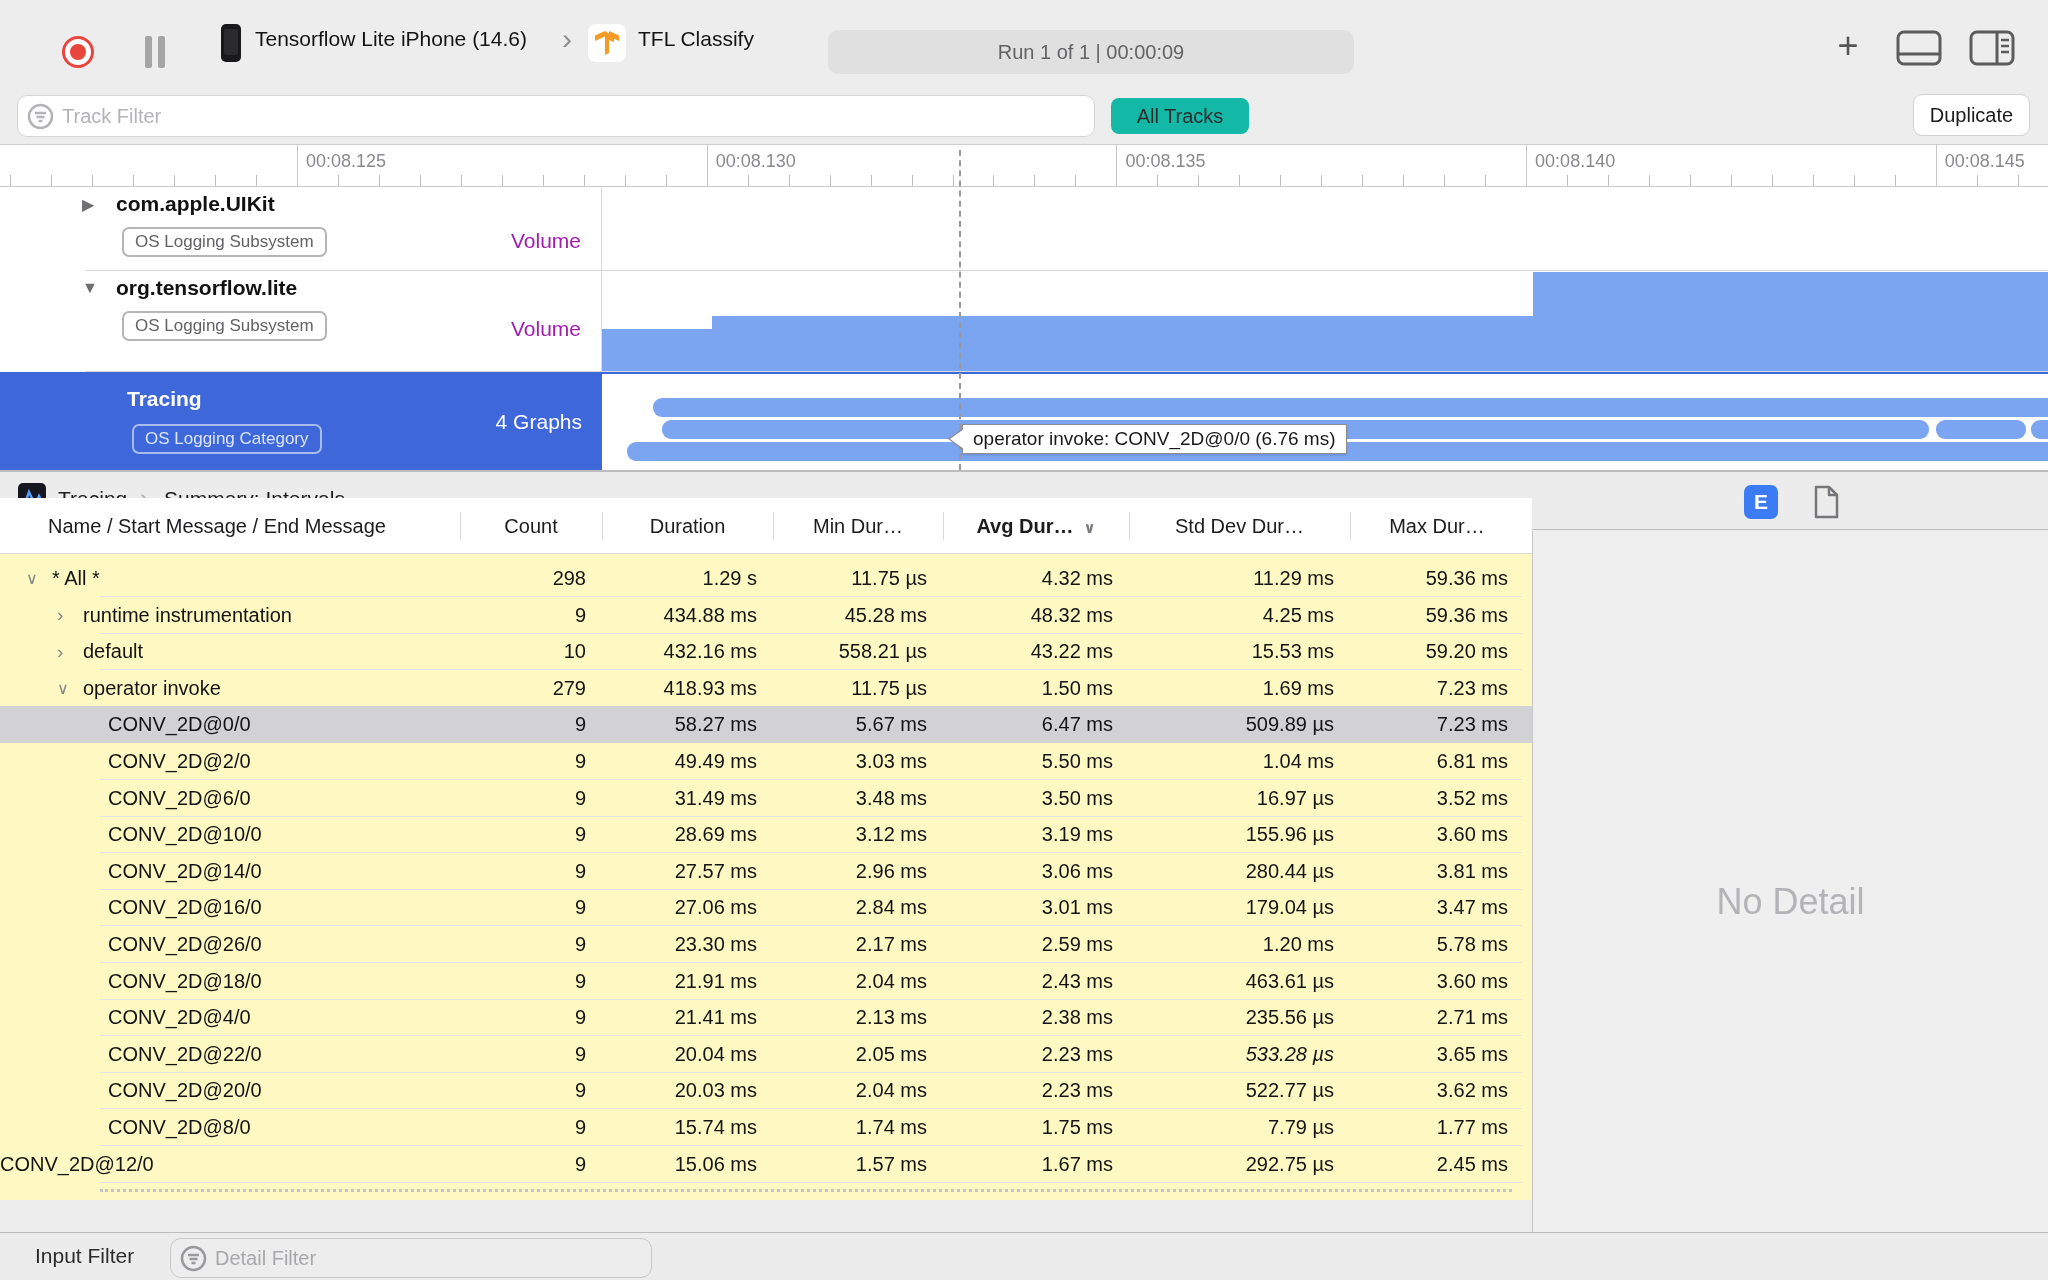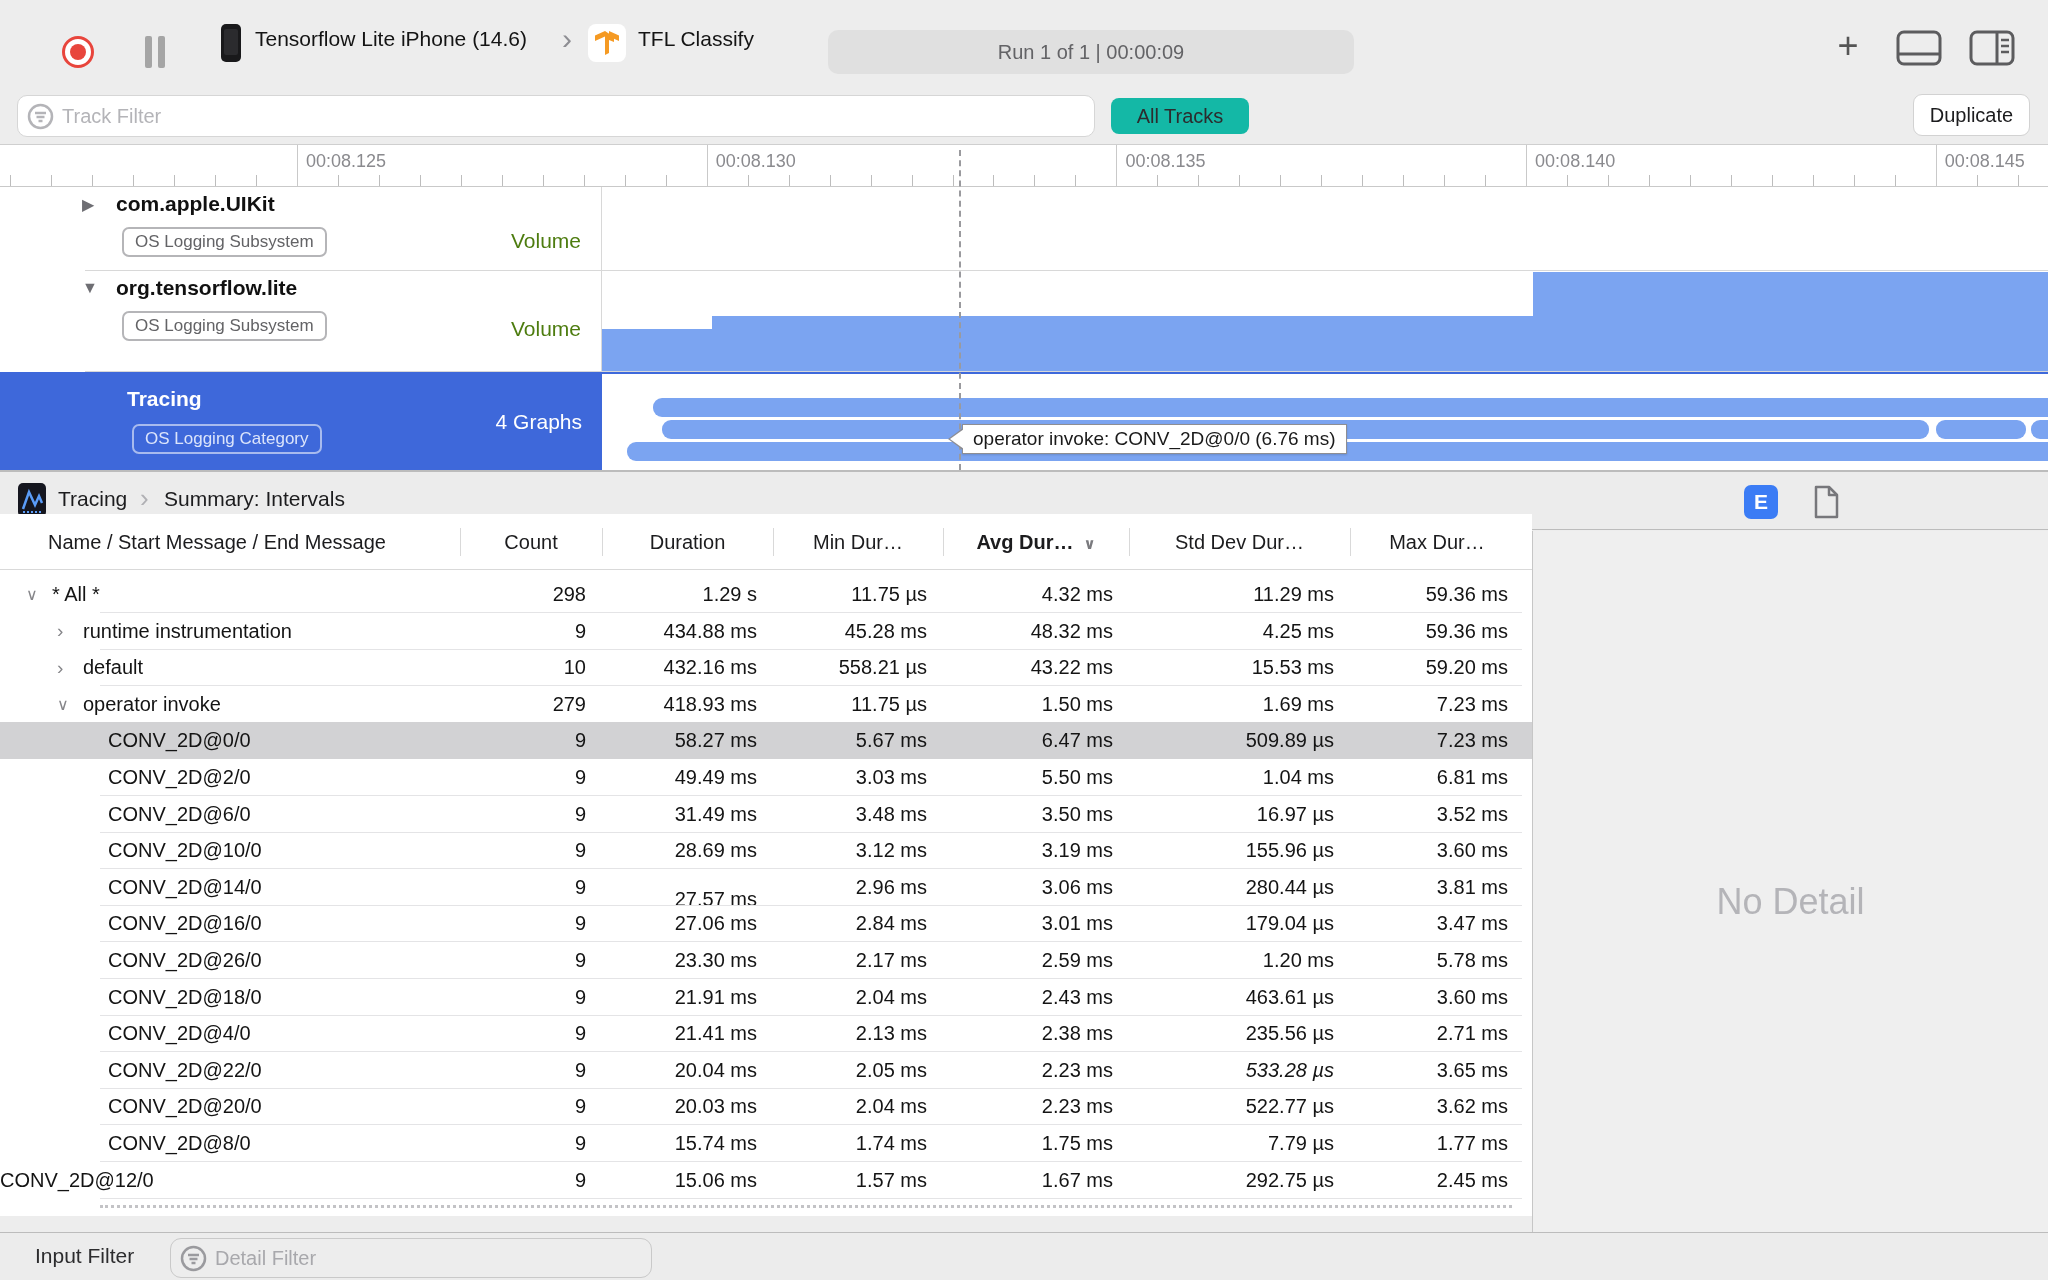--- a/index.html
+++ b/index.html
@@ -49,21 +49,21 @@
   #tracks { left:0; top:187px; width:2048px; height:283px; background:#fff; }
   .track-row { position:absolute; left:0; width:2048px; }
   #track-uikit { top:0; height:84px; }
   #track-tfl  { top:84px; height:101px; }
   #track-tracing { top:185px; height:98px; }
   .lane-border { position:absolute; left:85px; right:0; bottom:0; height:1px; background:#d8d8d8; }
   .label-col { position:absolute; left:0; top:0; width:602px; height:100%; border-right:1px solid #d8d8d8; }
   .disc { position:absolute; left:82px; top:8px; font-size:19px; color:#6e6e73; }
   .track-title { position:absolute; left:116px; top:5px; font-size:21px; font-weight:bold; color:#111; white-space:nowrap; }
   .track-badge { position:absolute; left:122px; top:40px; border:2px solid #b5b5b8; border-radius:7px; padding:3px 11px; font-size:17px; color:#636366; white-space:nowrap; }
-  .value-label { position:absolute; right:20px; font-size:21px; color:#4d7c0f; }
+  .value-label { position:absolute; right:20px; font-size:21px; color:#a21caf; }
   #track-tracing .label-col { background:#3e68da; border-right:none; }
   #track-tracing .track-title { color:#fff; left:127px; top:15px; }
   #track-tracing .track-badge { left:132px; top:52px; border-color:rgba(255,255,255,.55); color:#dbe4fb; }
   #track-tracing .value-label { color:#fff; top:38px; }
   .vol-seg { position:absolute; background:#7ba4f1; }
   .trace-bar { position:absolute; background:#7ba4f1; border-radius:9px; }
   #tracing-content { position:absolute; left:602px; top:0; right:0; height:100%; background:#fff; border-top:2px solid #3e68da; overflow:hidden; }
   #playhead { left:959px; top:150px; width:0; height:320px; border-left:2px dashed #9a9a9e; }
   #tooltip { left:948px; top:424px; height:30px; }
   #tooltip .tip-box { position:absolute; left:14px; top:0; height:30px; background:#fff; border:1px solid #8e8e93; box-shadow:0 1px 2px rgba(0,0,0,.15);
@@ -76,21 +76,21 @@
   #dh-icon { left:18px; top:11px; width:28px; height:34px; background:#15161f; border-radius:5px; }
   .dh-text { top:15px; font-size:21px; color:#1c1c1e; white-space:nowrap; }
   #dh-instrument { left:58px; }
   #dh-sep { left:140px; top:11px; font-size:26px; color:#b0b0b4; font-weight:300; }
   #dh-summary { left:164px; }
   #e-badge { left:1744px; top:13px; width:34px; height:34px; background:#3b7cf5; border-radius:7px;
              display:flex; align-items:center; justify-content:center; color:#fff; font-size:21px; font-weight:bold; }
   #doc-icon { left:1812px; top:12px; }
 
   
-  #table { left:0; top:514px; width:1532px; height:702px; background:#ffffff; overflow:hidden; }
+  #table { left:0; top:498px; width:1532px; height:702px; background:#fef9c3; overflow:hidden; }
   #thead { position:absolute; left:0; top:0; width:1532px; height:56px; background:#fff; border-bottom:1px solid #d9d9d9; }
   .th { position:absolute; top:0; height:56px; display:flex; align-items:center; justify-content:center; font-size:20px; color:#1c1c1e; white-space:nowrap; }
   .th.left { justify-content:flex-start; padding-left:48px; }
   .th-div { position:absolute; top:14px; width:1px; height:28px; background:#d9d9d9; }
   #sort-chev { font-size:15px; color:#7a7a7e; margin-left:10px; margin-top:3px; }
   #tbody { position:absolute; left:0; top:56px; width:1532px; height:646px; }
   .trow { position:absolute; left:0; width:1532px; height:37px; }
   .trow.sel { background:#d2d2d4; }
   .trow .sepline { position:absolute; left:100px; right:10px; bottom:0; height:1px; background:#e4e4e6; }
   .cell { position:absolute; top:0; height:37px; display:flex; align-items:center; font-size:20px; color:#141414; white-space:nowrap; }
@@ -416,21 +416,21 @@
           <div class="cell num" style="left: 943px; width: 186px; padding-right: 16px;">3.19 ms</div>
           <div class="cell num" style="left: 1129px; width: 221px; padding-right: 16px;">155.96 µs</div>
           <div class="cell num" style="left: 1350px; width: 174px; padding-right: 16px;">3.60 ms</div>
           <div class="sepline"></div>
         </div>
         <div class="trow" style="top: 298.8px;">
           <div class="cell" style="left: 0px; width: 460px; padding-left: 108px;">
             <span>CONV_2D@14/0</span>
           </div>
           <div class="cell num" style="left: 460px; width: 142px; padding-right: 16px;">9</div>
-          <div class="cell num" style="left: 602px; width: 171px; padding-right: 16px; margin-top: 12px;">27.57 ms</div>
+          <div class="cell num" style="left: 602px; width: 171px; padding-right: 16px;">27.57 ms</div>
           <div class="cell num" style="left: 773px; width: 170px; padding-right: 16px;">2.96 ms</div>
           <div class="cell num" style="left: 943px; width: 186px; padding-right: 16px;">3.06 ms</div>
           <div class="cell num" style="left: 1129px; width: 221px; padding-right: 16px;">280.44 µs</div>
           <div class="cell num" style="left: 1350px; width: 174px; padding-right: 16px;">3.81 ms</div>
           <div class="sepline"></div>
         </div>
         <div class="trow" style="top: 335.4px;">
           <div class="cell" style="left: 0px; width: 460px; padding-left: 108px;">
             <span>CONV_2D@16/0</span>
           </div>

